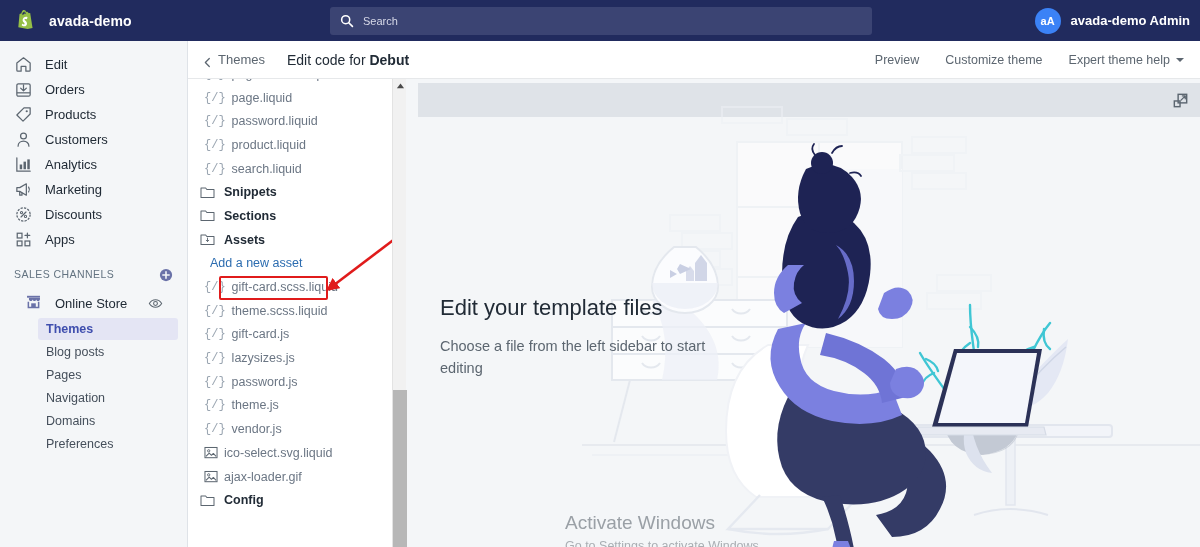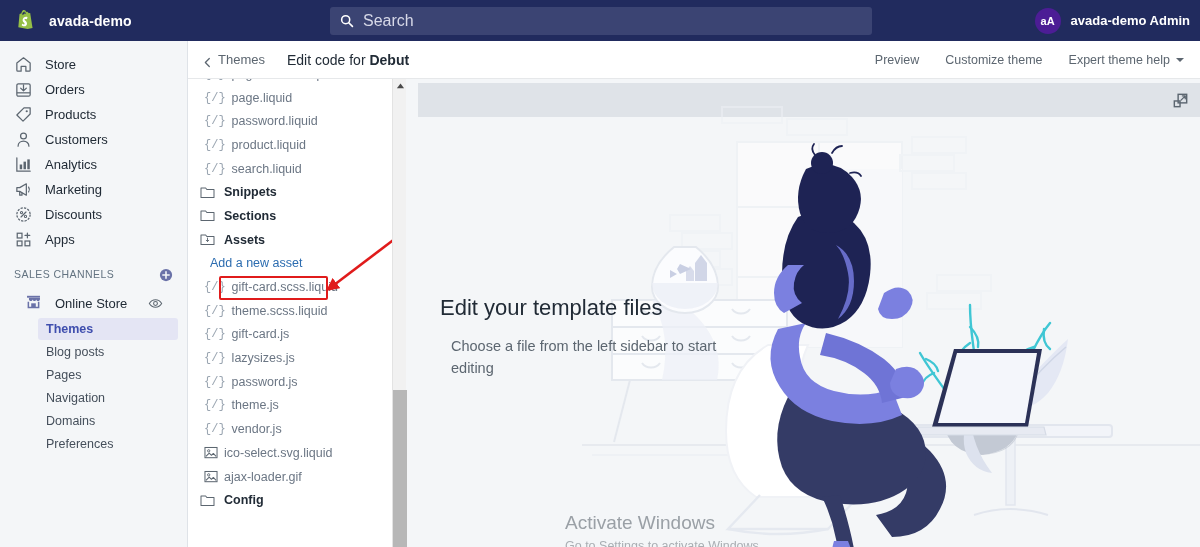--- a/index.html
+++ b/index.html
@@ -32,28 +32,28 @@
   .searchbar {
     position: absolute; left: 330px; top: 7px;
     width: 542px; height: 28px;
     background: #3b4473;
     border-radius: 3px;
     display: flex; align-items: center;
     padding-left: 10px;
     cursor: text;
   }
   .search-icon { width: 14px; height: 14px; flex: 0 0 auto; }
-  .search-ph { color: #d7d9e8; font-size: 16px; margin-left: 9px; }
+  .search-ph { color: #d7d9e8; font-size: 11px; margin-left: 9px; }
   .user-block {
     position: absolute; right: 10px; top: 0; height: 41px;
     display: flex; align-items: center;
   }
   .avatar {
     width: 26px; height: 26px; border-radius: 50%;
-    background: #4c1d95; color: #fff;
+    background: #3b82f6; color: #fff;
     font-size: 11px; font-weight: bold;
     display: flex; align-items: center; justify-content: center; text-align: right;
   }
   .user-name { color: #fff; font-size: 13px; font-weight: bold; margin-left: 10px; white-space: nowrap; }
 
   
   .leftnav {
     position: absolute; top: 41px; left: 0;
     width: 188px; height: 506px;
     background: #f4f6f8;
@@ -176,21 +176,21 @@
     background: #dfe3e8;
   }
   .expand-btn {
     position: absolute; right: 10px; top: 8px;
     width: 19px; height: 19px; cursor: pointer;
   }
   .empty-text {
     position: absolute; left: 33px; top: 216px; width: 300px; z-index: 3;
   }
   .empty-title { font-size: 22px; color: #212b36; margin: 0 0 14px 0; font-weight: 400; }
-  .empty-sub { font-size: 14.5px; color: #5c6670; line-height: 1.55; margin: 11px; }
+  .empty-sub { font-size: 14.5px; color: #5c6670; line-height: 1.55; margin: 0; }
 
   .illus { position: absolute; left: 175px; top: 18px; width: 620px; height: 450px; }
 
   .watermark {
     position: absolute; left: 565px; top: 512px;
     color: #9aa0a6; font-size: 19px;
     font-family: "Liberation Sans", sans-serif;
     pointer-events: none; z-index: 4;
   }
   .watermark .sub {
@@ -229,21 +229,21 @@
 </div>
 
 <div class="leftnav">
 
   <div class="nav-item">
     <span class="ic">
       <svg viewBox="0 0 20 20" width="19" height="19">
           <path d="M3 8.5L10 3l7 5.5V16a1 1 0 0 1-1 1h-3.5v-5h-5v5H4a1 1 0 0 1-1-1V8.5z" fill="none" stroke="#5c6670" stroke-width="1.3" stroke-linejoin="round"></path>
         </svg>
     </span>
-    <span class="lbl">Store</span>
+    <span class="lbl">Edit</span>
   </div>
 
   <div class="nav-item">
     <span class="ic">
       <svg viewBox="0 0 20 20" width="19" height="19">
           <rect x="3" y="4" width="14" height="13" rx="1.6" fill="none" stroke="#5c6670" stroke-width="1.3"></rect>
           <path d="M7 8.5l3 3 3-3M10 5v6.2" stroke="#5c6670" stroke-width="1.3" fill="none" stroke-linecap="round" stroke-linejoin="round"></path>
           <path d="M3 13.5h14" stroke="#5c6670" stroke-width="1.3"></path>
         </svg>
     </span>

